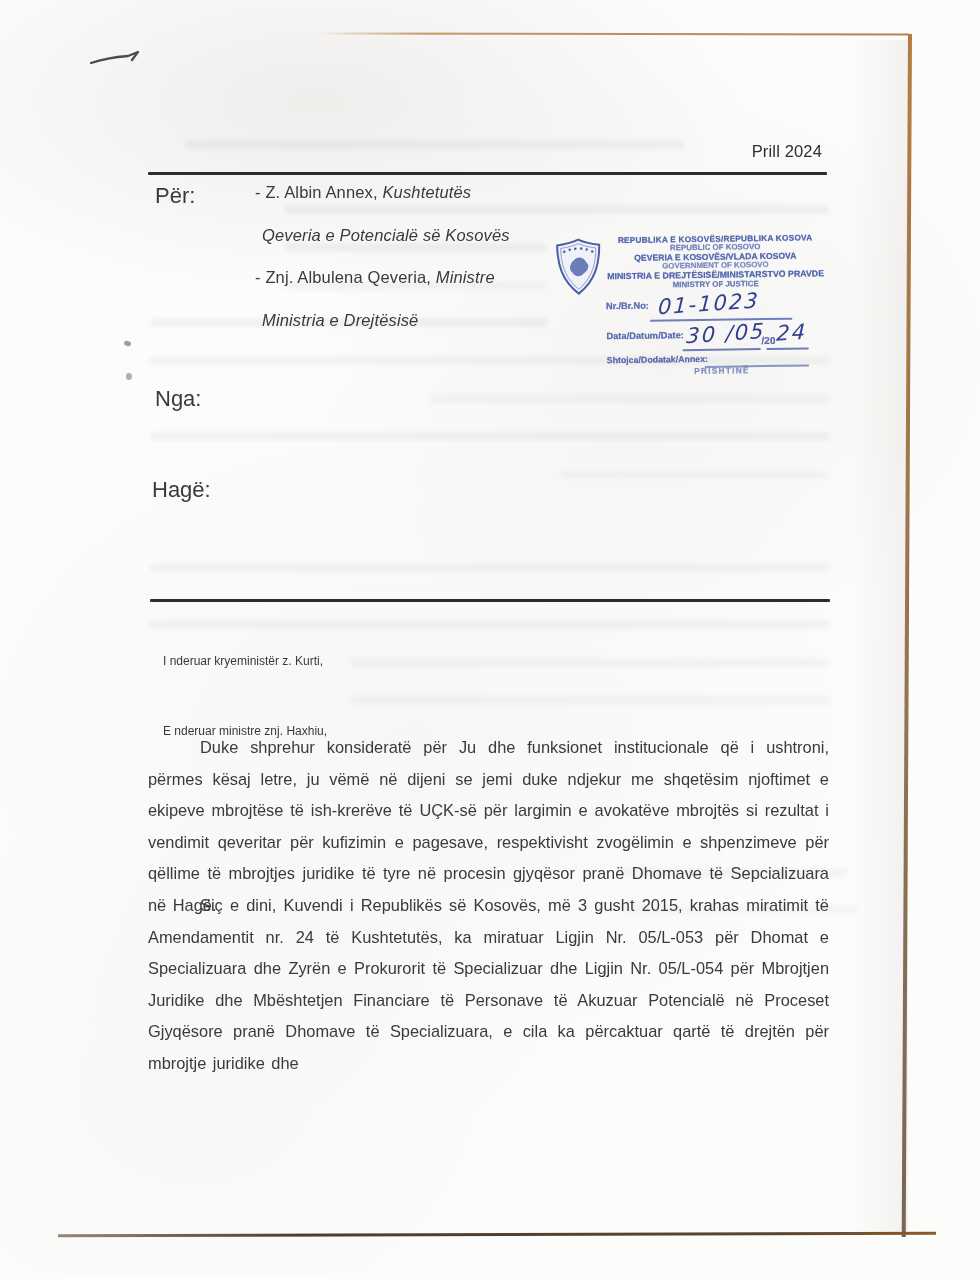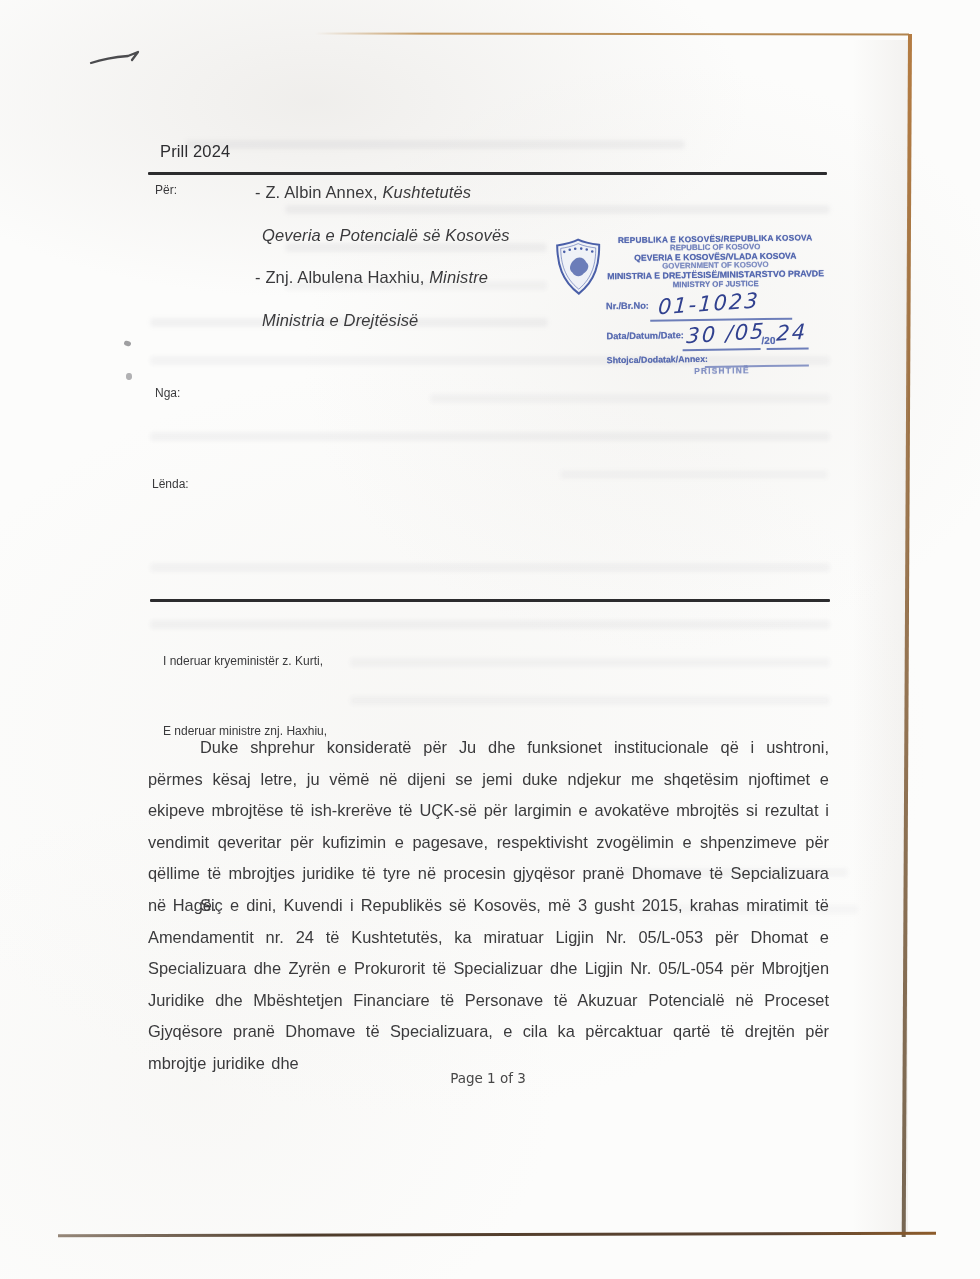--- a/index.html
+++ b/index.html
@@ -24,25 +24,25 @@
   .edge-bottom{left:58px;top:1233px;width:878px;height:3px;
     background:linear-gradient(to right, rgba(95,73,52,0.65), #4e3c2b 28%, #5c4431 82%, #8d5c2b);
     transform:rotate(-0.15deg);}
   .right-shade{left:852px;top:40px;width:56px;height:1192px;
     background:linear-gradient(to right, rgba(0,0,0,0), rgba(178,168,158,0.13));}
   .bleed{position:absolute;height:9px;background:rgba(104,104,120,0.07);
     filter:blur(2.3px);border-radius:4px;}
   .smudge{position:absolute;background:rgba(66,66,72,0.5);border-radius:45%;}
   
   .txt{color:#3a3a3c;font-size:16.5px;letter-spacing:0.15px;}
-  .date-line{left:160px;top:142px;width:678px;color:#2d2d30;}
+  .date-line{left:144px;top:142px;width:678px;text-align:right;color:#2d2d30;}
   .rule{background:#2c2c2e;height:2.5px;border-radius:1px;}
   .hr1{left:148px;top:172px;width:679px;}
   .hr2{left:150px;top:599px;width:680px;}
-  .fld-label{color:#3a3a3c;font-size:12px;}
+  .fld-label{color:#3a3a3c;font-size:22px;}
   .ital{font-style:italic;}
   .subject-box{left:255px;top:476px;width:576px;font-size:16.3px;line-height:34px;
     text-align:justify;text-align-last:left;word-spacing:1.6px;color:#3a3a3c;}
   .para{left:148px;width:681px;font-size:16.4px;line-height:31.5px;text-align:justify;
     text-align-last:left;text-indent:52px;word-spacing:2px;color:#3a3a3c;}
   .salut{left:163px;font-size:12px;color:#3a3a3c;}
   .footer{left:148px;top:1070px;width:680px;text-align:center;font-size:13.5px;
     color:#474747;font-family:"DejaVu Sans",sans-serif;}
   
   .stamp{left:554px;top:230px;width:284px;height:148px;transform:rotate(-0.8deg);
@@ -91,21 +91,21 @@
   <div class="abs txt date-line">Prill 2024</div>
   <div class="abs rule hr1"></div>
 
   <div class="abs fld-label" style="left:155px;top:183px;">Për:</div>
   <div class="abs txt" style="left:255px;top:183px;">
     <span>- Z. Albin Annex,</span>
     <span class="ital">Kushtetutës</span>
   </div>
   <div class="abs txt ital" style="left:262px;top:226px;">Qeveria e Potencialë së Kosovës</div>
   <div class="abs txt" style="left:255px;top:268px;">
-    <span>- Znj. Albulena Haxhiu,</span>
+    <span>- Znj. Albulena Qeveria,</span>
     <span class="ital">Ministre</span>
   </div>
   <div class="abs txt ital" style="left:262px;top:311px;text-align:center;">Ministria e Drejtësisë</div>
 
   <div class="abs stamp">
     <svg class="abs" style="left:2px;top:6px;" width="46" height="58" viewBox="0 0 46 58">
       <path d="M23,2 C30,5.5 39,6.8 44,7.5 C44,26 40,43 23,56 C6,43 2,26 2,7.5 C7,6.8 16,5.5 23,2 Z" fill="rgba(232,236,248,0.55)" stroke="#4a5fa8" stroke-width="2"></path>
       <path d="M23,6 C29,8.8 36,9.9 40.5,10.5 C40.5,25.5 37,40 23,51.5 C9,40 5.5,25.5 5.5,10.5 C10,9.9 17,8.8 23,6 Z" fill="none" stroke="#4a5fa8" stroke-width="0.8" opacity="0.7"></path>
       <circle cx="9" cy="14" r="1.3" fill="#4a5fa8"></circle>
         <circle cx="14.5" cy="12" r="1.3" fill="#4a5fa8"></circle>
@@ -133,25 +133,24 @@
     <div class="s-label" style="left:207px;top:106px;font-size:10px;">/20</div>
     <div class="hand" style="left:222px;top:92px;">24</div>
 
     <div class="s-label" style="left:52px;top:124px;font-size:8.8px;">Shtojca/Dodatak/Annex:</div>
     <div class="s-line" style="left:150px;top:136px;width:104px;opacity:.6;"></div>
     <div class="s-label" style="left:92px;top:136px;width:150px;text-align:center;font-size:8.4px;letter-spacing:1.2px;opacity:.65;filter:blur(0.4px);">PRISHTINË</div>
   </div>
 
   <div class="abs fld-label" style="left:155px;top:386px;">Nga:</div>
 
-  <div class="abs fld-label" style="left:152px;top:477px;">Lënda:</div>
+  <div class="abs fld-label" style="left:152px;top:477px;">Hagë:</div>
 
   <div class="abs rule hr2"></div>
 
   <div class="abs salut" style="top:654px;">I nderuar kryeministër z. Kurti,</div>
   <div class="abs salut" style="top:692px;margin-top:32px;">E nderuar ministre znj. Haxhiu,</div>
 
   <div class="abs para" style="top:732px;">Duke shprehur konsideratë për Ju dhe funksionet institucionale që i ushtroni, përmes kësaj letre, ju vëmë në dijeni se jemi duke ndjekur me shqetësim njoftimet e ekipeve mbrojtëse të ish-krerëve të UÇK-së për largimin e avokatëve mbrojtës si rezultat i vendimit qeveritar për kufizimin e pagesave, respektivisht zvogëlimin e shpenzimeve për qëllime të mbrojtjes juridike të tyre në procesin gjyqësor pranë Dhomave të Sepcializuara në Hagë.</div>
   <div class="abs para" style="top:890px;">Siç e dini, Kuvendi i Republikës së Kosovës, më 3 gusht 2015, krahas miratimit të Amendamentit nr. 24 të Kushtetutës, ka miratuar Ligjin Nr. 05/L-053 për Dhomat e Specializuara dhe Zyrën e Prokurorit të Specializuar dhe Ligjin Nr. 05/L-054 për Mbrojtjen Juridike dhe Mbështetjen Financiare të Personave të Akuzuar Potencialë në Proceset Gjyqësore pranë Dhomave të Specializuara, e cila ka përcaktuar qartë të drejtën për mbrojtje juridike dhe</div>
 
-  <div class="abs footer">Page 1 of 3</div>
 
 </div>
 
 </body></html>

